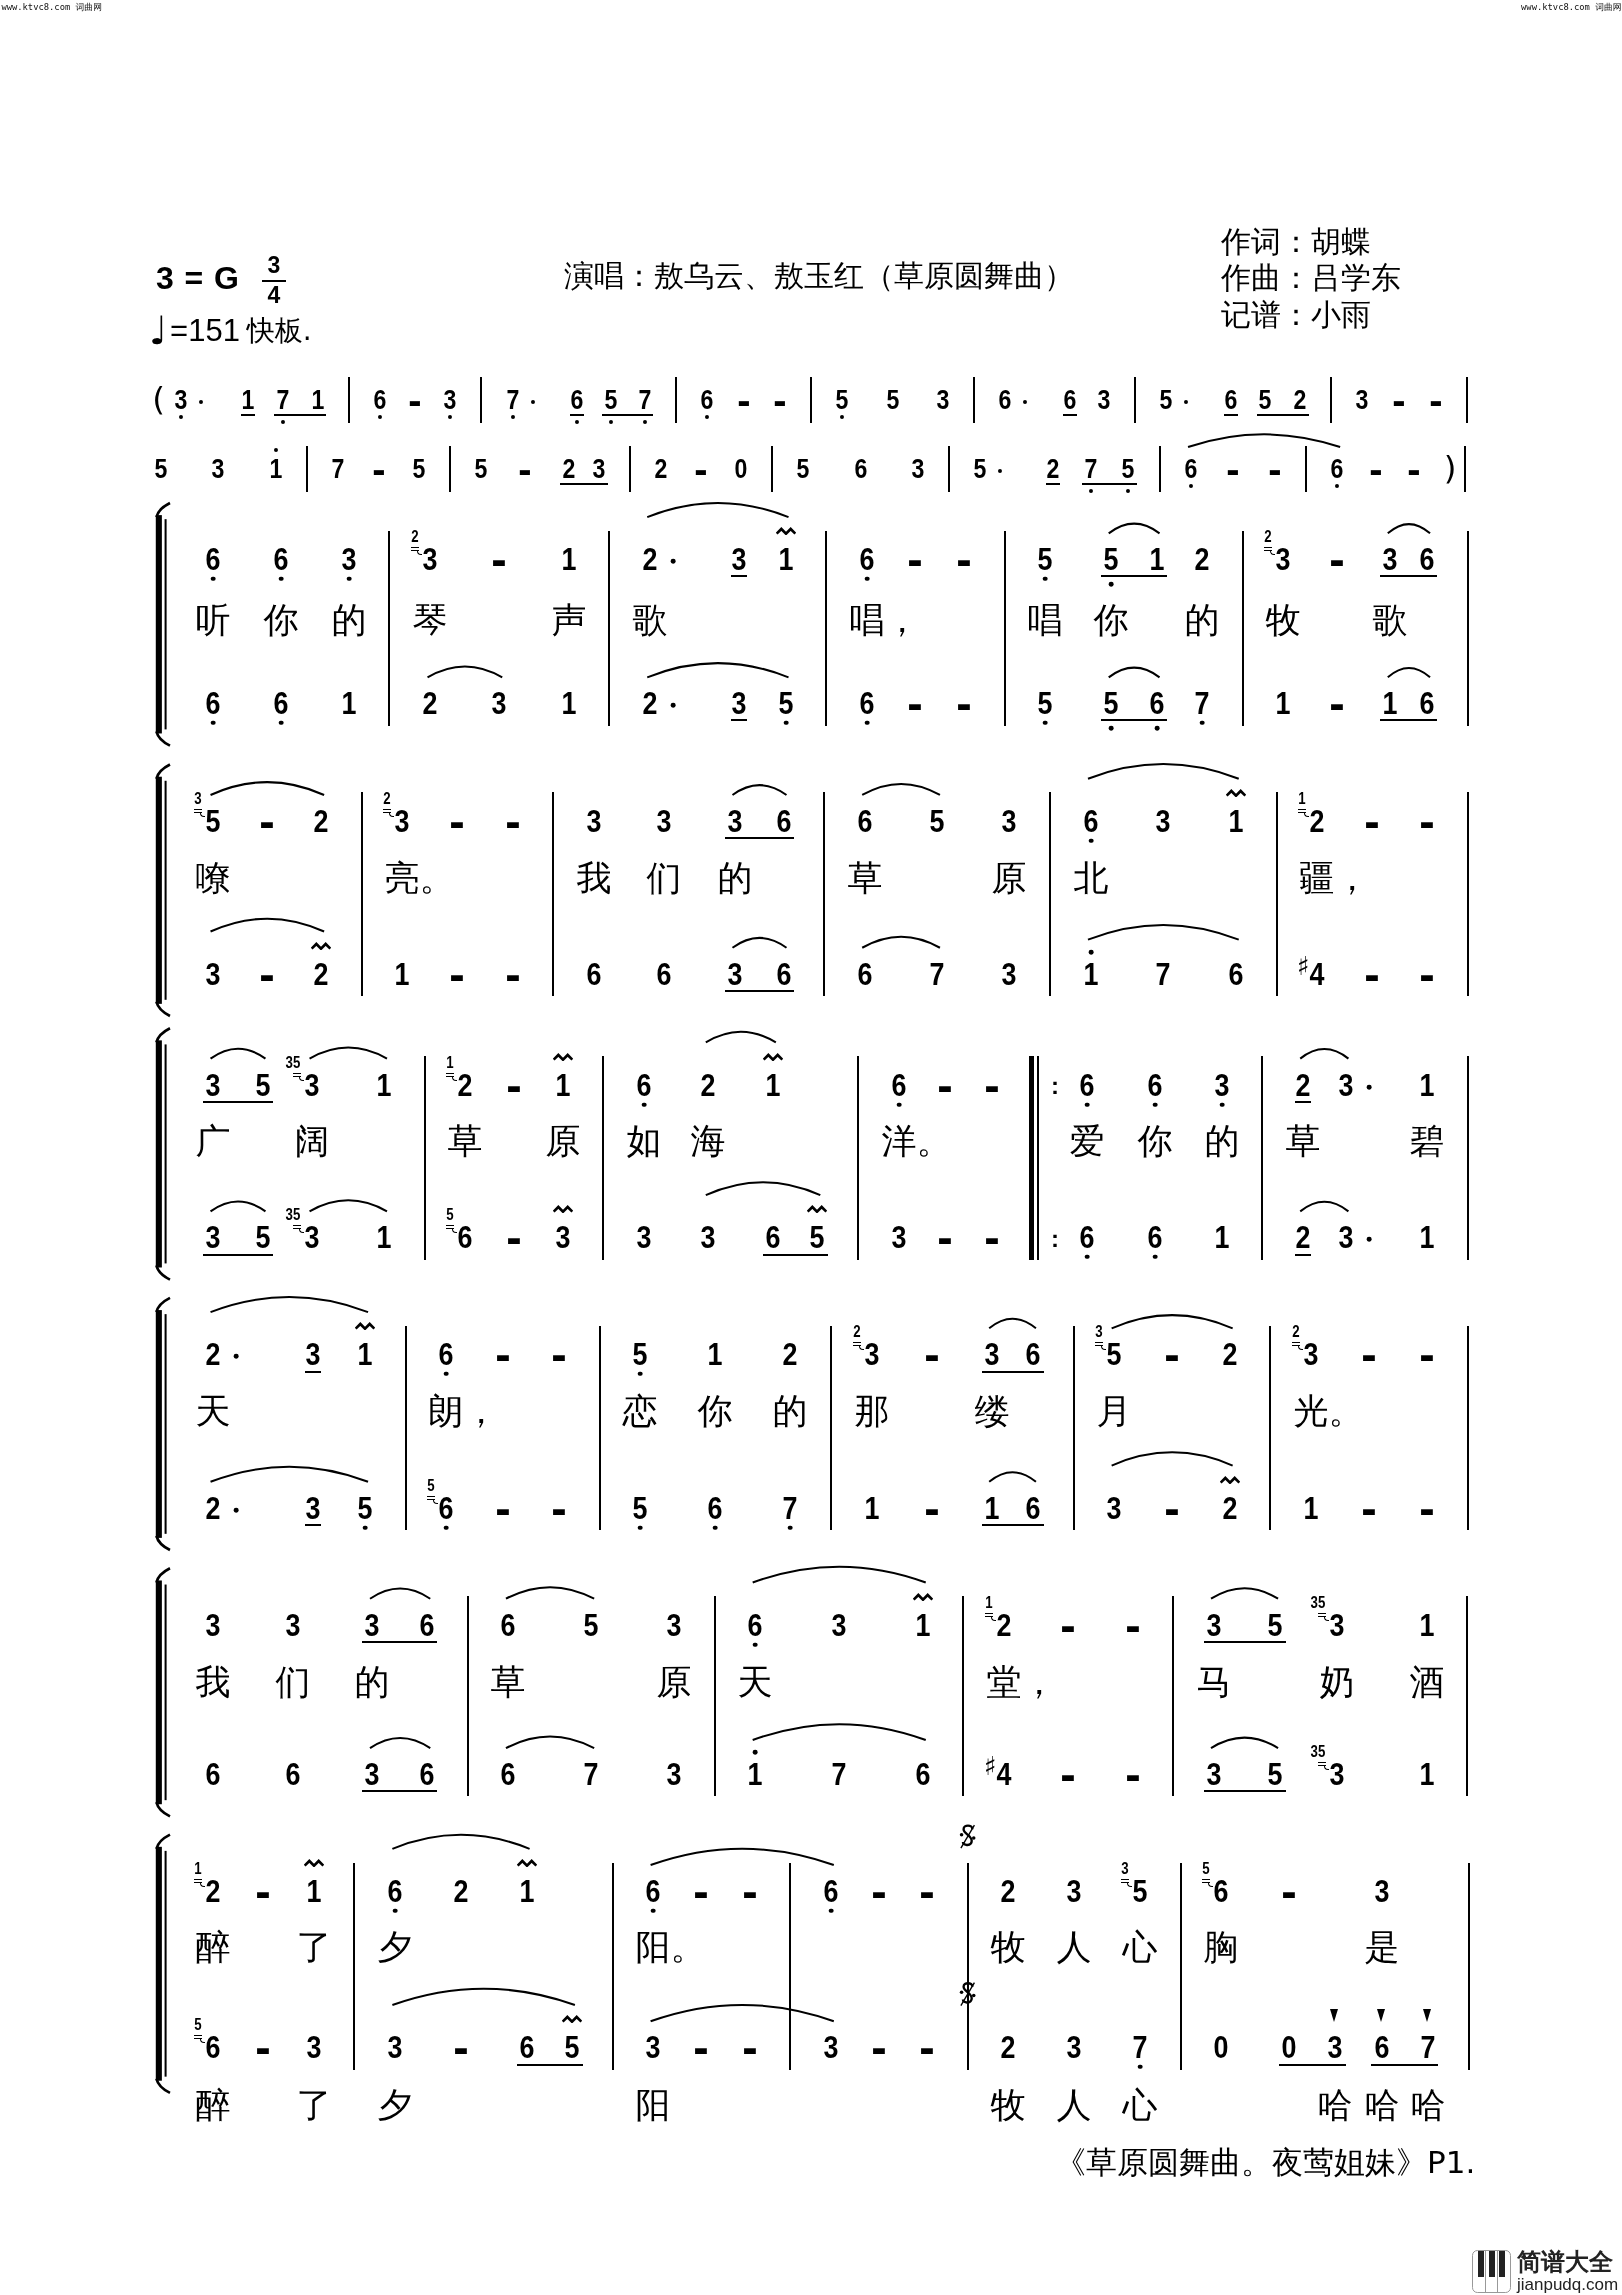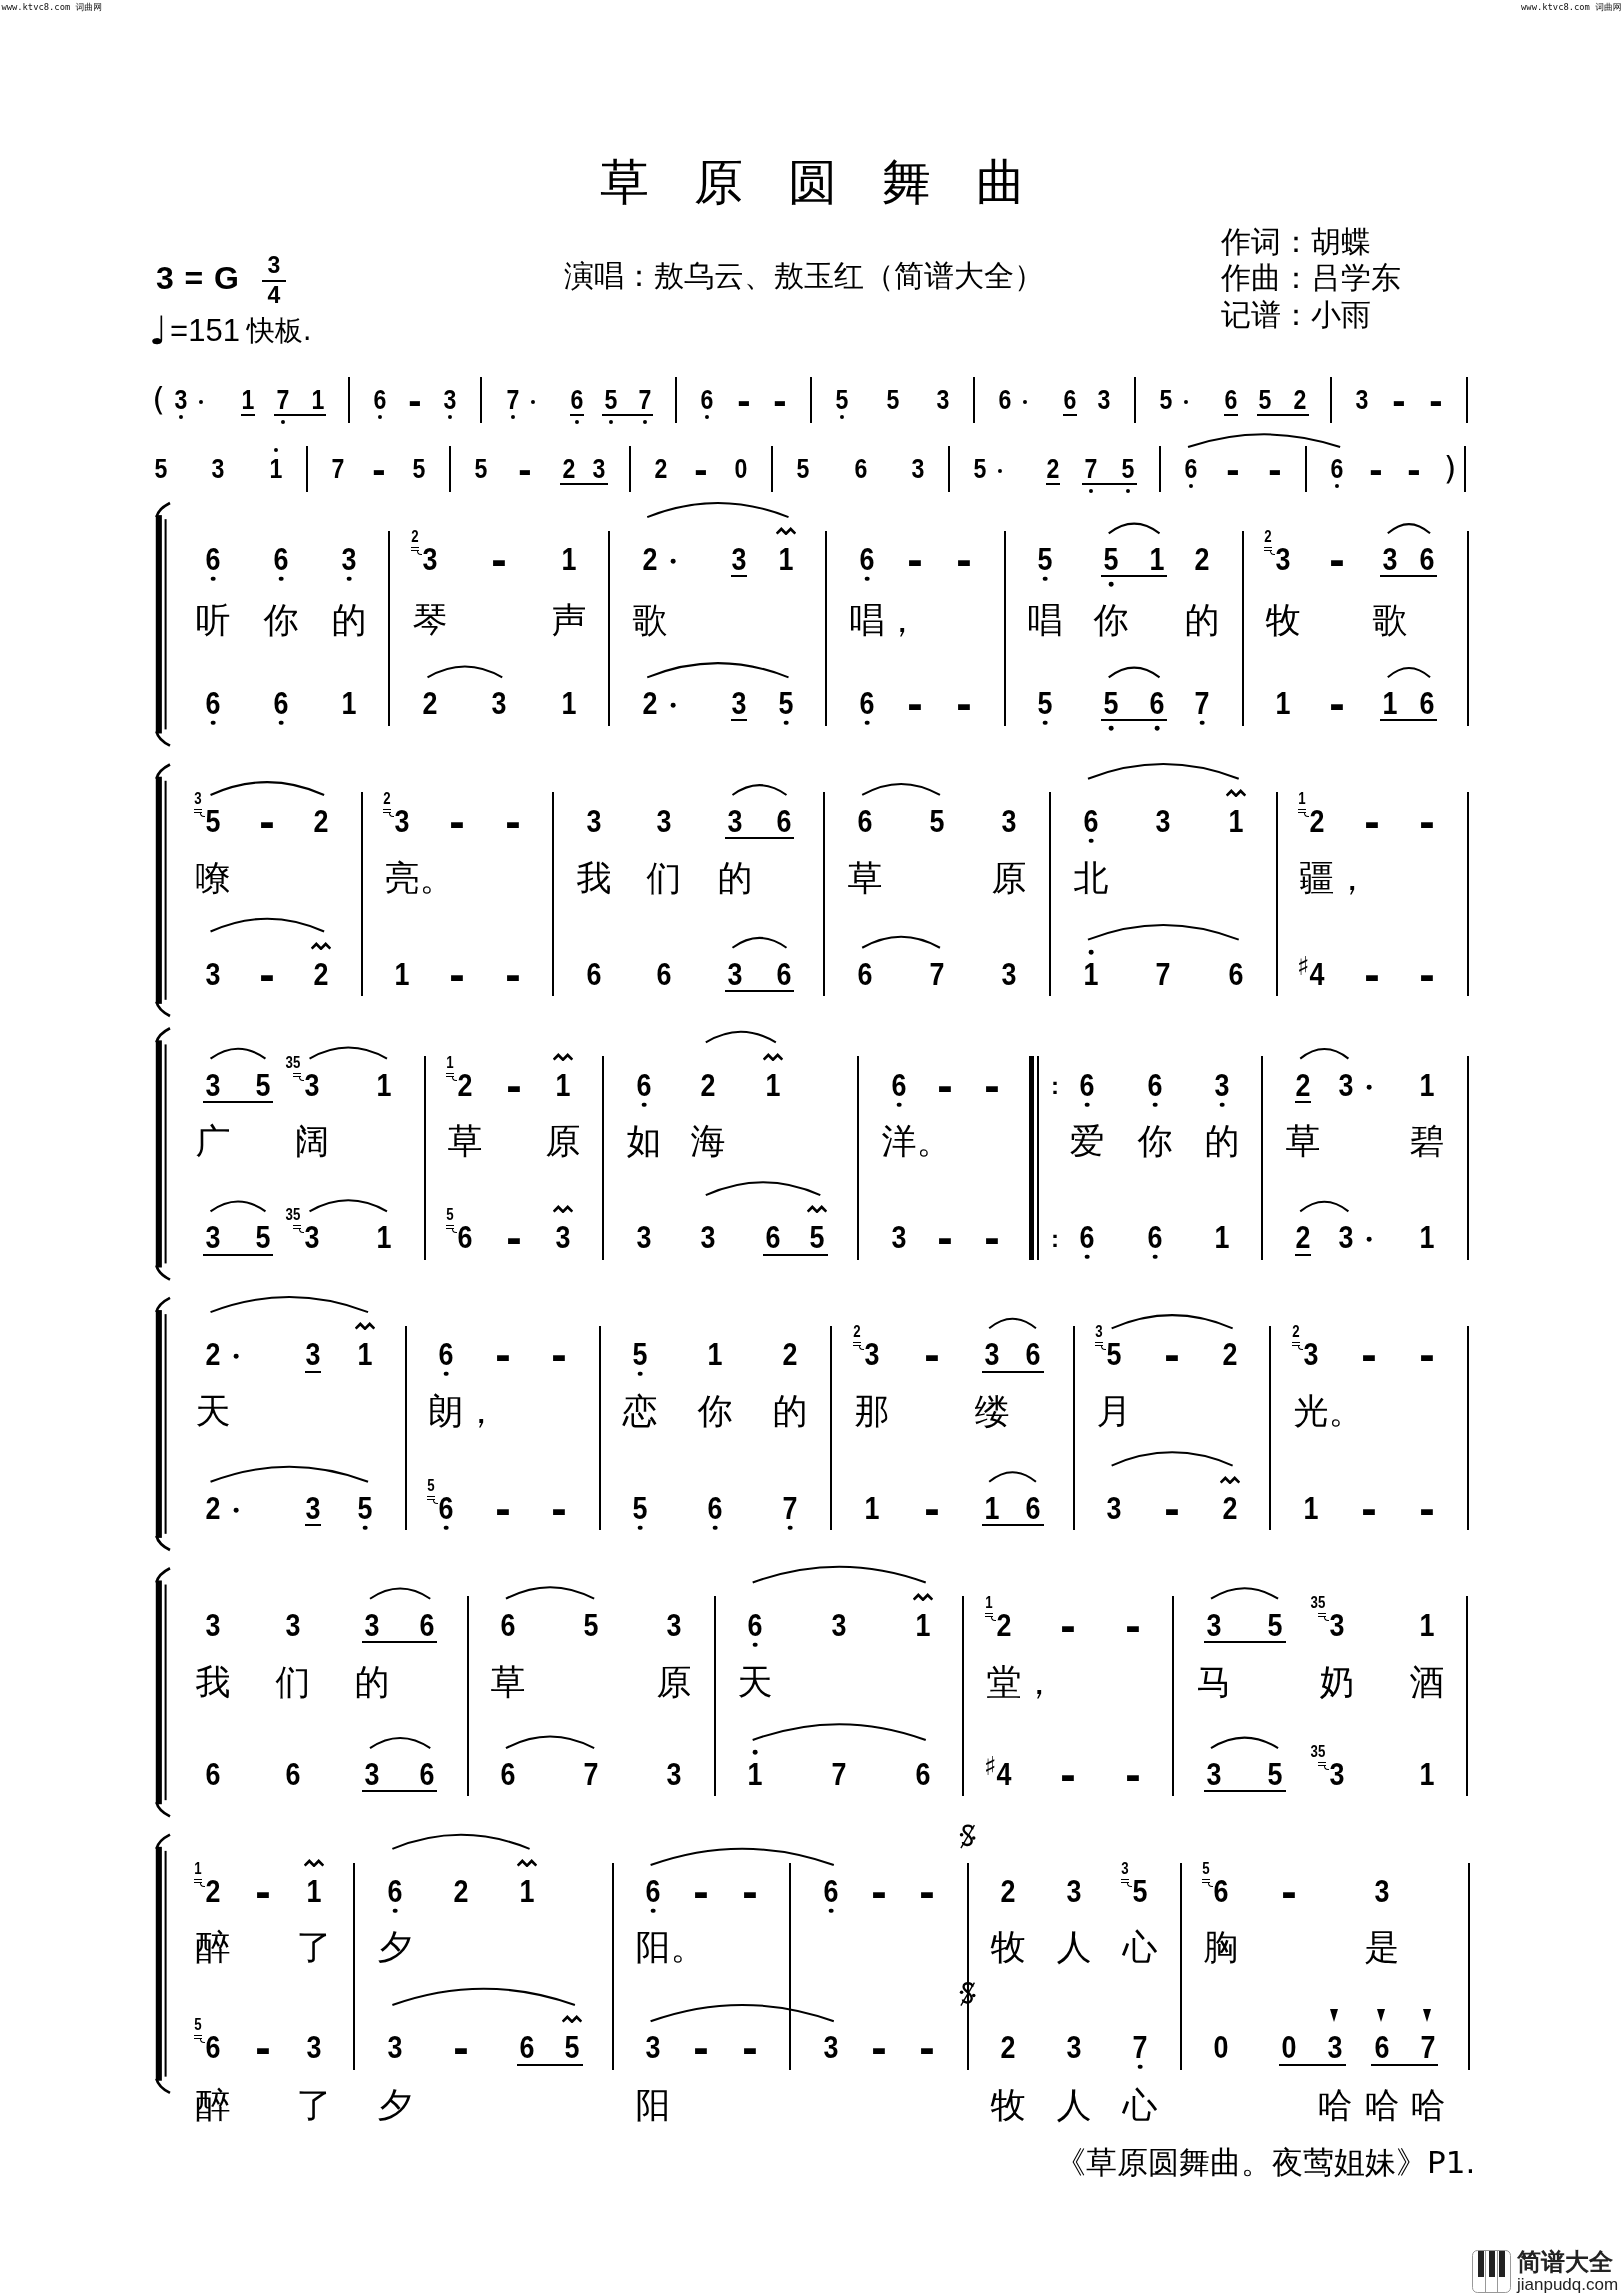--- a/index.html
+++ b/index.html
@@ -45,36 +45,35 @@
 .vl{position:absolute;background:#000;}
 .rcolon{position:absolute;font-weight:bold;font-size:24px;font-family:"Liberation Sans",sans-serif;line-height:1;transform:translate(-50%,-50%);}
 </style>
 </head>
 <body>
 
 <div id="page">
   <div id="wm-left" class="abs wm">www.ktvc8.com 词曲网</div>
   <div id="wm-right" class="abs wm">www.ktvc8.com 词曲网</div>
 
-  <div id="title" class="abs">草原圆舞曲</div>
 
   <div id="key" class="abs">3=G</div>
   <div id="timesig" class="abs">
     <div>3</div>
     <div class="fl"></div>
     <div>4</div>
   </div>
   <div id="tempo" class="abs">
     <span class="qn">♩</span>
     <span>=</span>
     <span>151</span>
     <span class="mk">快板.</span>
   </div>
 
-  <div id="performers" class="abs">演唱：敖乌云、敖玉红（简谱大全）</div>
+  <div id="performers" class="abs">演唱：敖乌云、敖玉红（草原圆舞曲）</div>
 
   <div class="abs credit" style="top:227px">
     <span>作词：</span><span>胡蝶</span>
   </div>
   <div class="abs credit" style="top:263px">
     <span>作曲：</span><span>吕学东</span>
   </div>
   <div class="abs credit" style="top:300px">
     <span>记谱：</span><span>小雨</span>
   </div>

